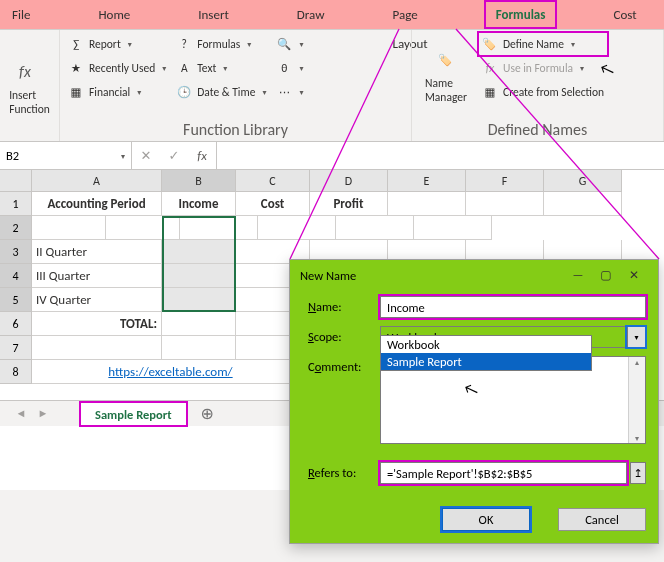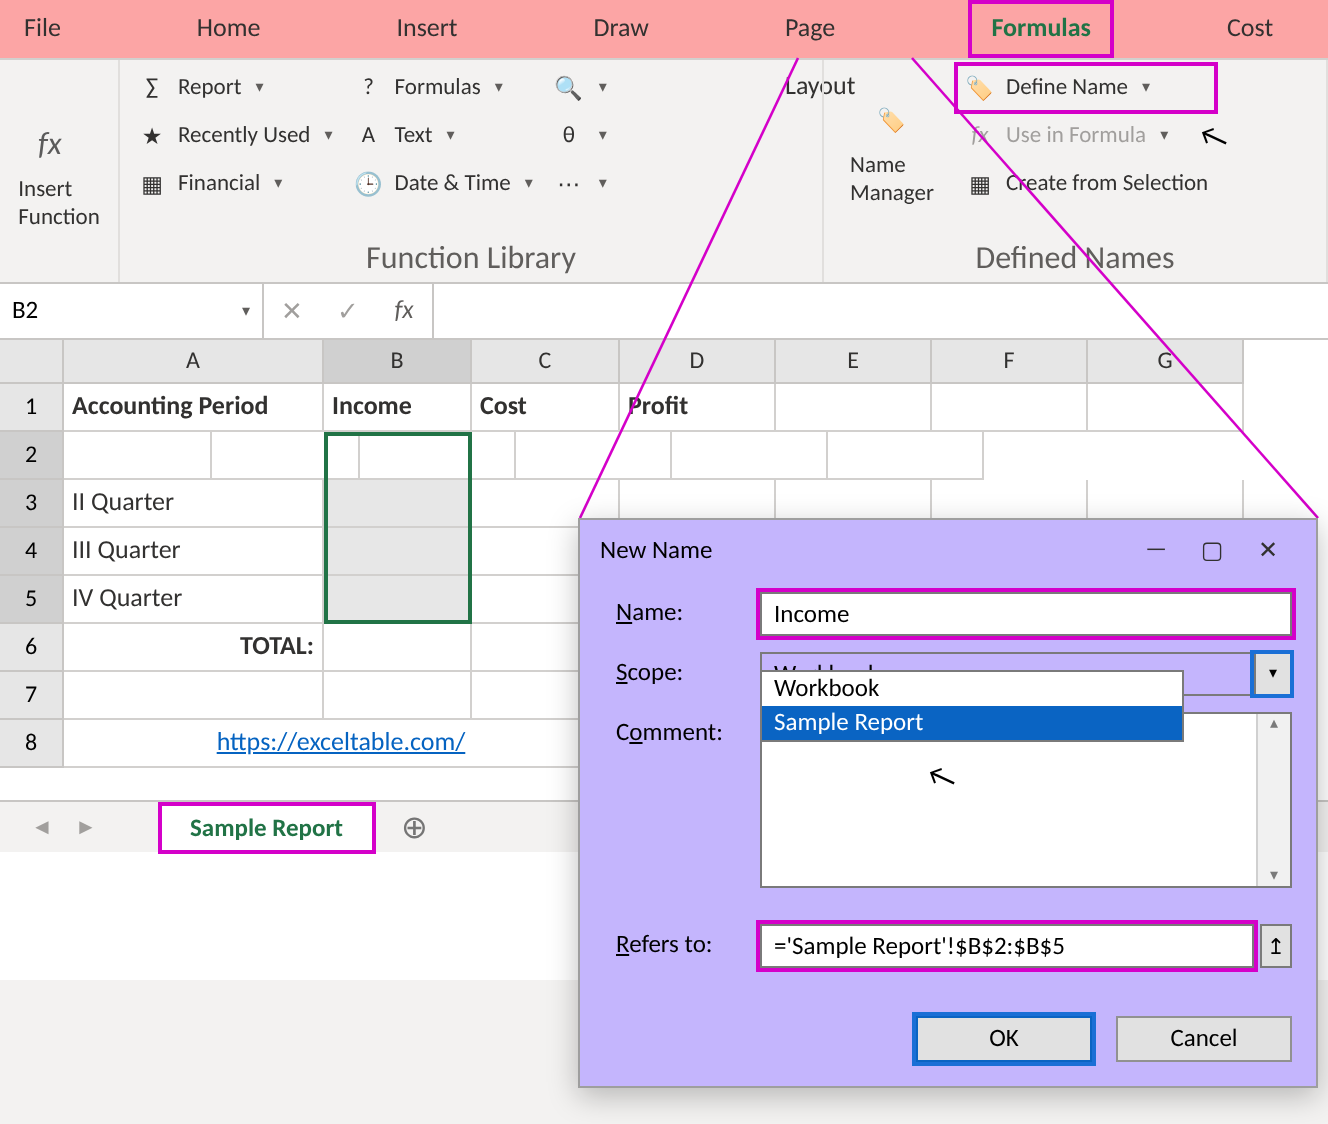--- a/index.html
+++ b/index.html
@@ -35,51 +35,51 @@
   .ch { border-right:1px solid #c8c6c4; border-bottom:1px solid #c8c6c4; background:#e6e6e6; text-align:center; font-size:12px; color:#323130; line-height:22px; }
   .ch.w-a{width:130px;} .ch.w-b{width:74px;} .ch.w-c{width:74px;} .ch.w-d{width:78px;} .ch.w-e{width:78px;} .ch.w-f{width:78px;} .ch.w-g{width:78px;}
   .ch.sel { background:#d0d0d0; }
   .rowhdr { position:absolute; top:22px; left:0; width:32px; display:flex; flex-direction:column; }
   .rh { height:24px; border-right:1px solid #c8c6c4; border-bottom:1px solid #c8c6c4; background:#e6e6e6; text-align:center; font-size:12px; line-height:24px; }
   .rh.sel { background:#d0d0d0; }
   .cells { position:absolute; top:22px; left:32px; }
   .row { display:flex; height:24px; }
   .cell { border-right:1px solid #d2d0ce; border-bottom:1px solid #d2d0ce; font-size:13px; padding: 2px 4px; line-height:20px; color:#323130; background:#fff; overflow:hidden; white-space:nowrap; }
   .cell.bold { font-weight:700; }
-  .cell.center{ }
+  .cell.center{ text-align:center; }
   .cell.right{ text-align:right; font-weight:700; }
   .cell.link { color:#0563c1; text-decoration:underline; text-align:center; }
   .w-a{width:130px;} .w-b{width:74px;} .w-c{width:74px;} .w-d{width:78px;} .w-e{width:78px;} .w-f{width:78px;} .w-g{width:78px;}
 
   .sel-range { position:absolute; border:2px solid #217346; top:22px; left:32px; pointer-events:none; }
   .sel-fill { position:absolute; background:#e7e7e7; top:23px; left:33px; pointer-events:none; }
 
   .sheetbar { position:absolute; left:0; right:0; bottom:0; height:26px; background:#f3f2f1; border-top:1px solid #c8c6c4; display:flex; align-items:center; gap:4px; padding-left:12px; }
   .sbnav { width:18px; font-size:11px; color:#a19f9d; text-align:center; }
   .sheettab { background:#fff; padding:4px 14px; font-size:12.5px; font-weight:700; color:#217346; border-top:1px solid #c8c6c4; border-left:1px solid #c8c6c4; border-right:1px solid #c8c6c4; outline:2px solid #d400c9; outline-offset:-1px; }
   .sheettab-plus { padding:0 10px; font-size:16px; color:#757575; }
 
   
-  .modal { position:absolute; width:370px; left:289px; top:259px; background:#c4b5fd; border:1px solid #9e9e9e; box-shadow: 0 4px 14px rgba(0,0,0,0.25); }
+  .modal { position:absolute; width:370px; left:289px; top:259px; background:#84cc16; border:1px solid #9e9e9e; box-shadow: 0 4px 14px rgba(0,0,0,0.25); }
   .modal-title { height:30px; display:flex; align-items:center; padding:0 10px; font-size:12.5px; }
   .modal-title .spacer{flex:1;}
   .mtbtn { width:28px; text-align:center; font-size:12px; color:#323130; }
   .mbody { padding: 6px 12px 12px 18px; font-size:12.5px; }
   .mrow { display:flex; align-items:flex-start; margin-bottom:8px; }
   .mlabel { width:72px; padding-top:3px; }
   .minput { flex:1; border:1px solid #7a7a7a; height:22px; padding:0 6px; font-size:12.5px; }
   .minput.hl { outline:2px solid #d400c9; }
   .msel { flex:1; border:1px solid #7a7a7a; height:22px; font-size:12.5px; display:flex; align-items:center; padding-left:6px; position:relative; }
   .msel .dd { position:absolute; right:0; top:0; width:18px; height:20px; background:#e1e1e1; border-left:1px solid #7a7a7a; display:flex; align-items:center; justify-content:center; font-size:8px; outline:2px solid #1a6fd6; }
   .dropdown { position:absolute; left:90px; top:75px; width:212px; border:1px solid #7a7a7a; background:#fff; font-size:12.5px; }
   .ddopt { padding:1px 6px; }
   .ddopt.sel { background:#0a64c3; color:#fff; }
   .mtextarea { flex:1; border:1px solid #7a7a7a; height:88px; position:relative; background:#fff; }
   .mtextscroll { position:absolute; right:0; top:0; bottom:0; width:17px; background:#f1f1f1; border-left:1px solid #d0d0d0; display:flex; flex-direction:column; justify-content:space-between; align-items:center; font-size:8px; color:#7a7a7a; }
-  .mbtns { display:flex; justify-content:flex-end; gap:12px; padding: 4px 12px 12px; }
+  .mbtns { display:flex; justify-content:flex-end; gap:28px; padding: 4px 12px 12px; }
   .mbtn { width:88px; height:23px; border:1px solid #919191; background:#e1e1e1; font-size:12.5px; text-align:center; line-height:21px; cursor:pointer; }
   .mbtn.primary { border:1.5px solid #0a64c3; outline:2px solid #1a6fd6; outline-offset:0px; }
   .mrow.hl .minput{ outline:2px solid #d400c9; }
   .refpick { width:16px; height:22px; border:1px solid #7a7a7a; background:#e1e1e1; display:flex; align-items:center; justify-content:center; font-size:11px; margin-left:3px; }
   .underline-char { text-decoration: underline; }
 
   
   .callout { position:absolute; pointer-events:none; }
 
   .cursor-arrow { position:absolute; font-size: 16px; color:#000; transform: rotate(-20deg); pointer-events:none; }

